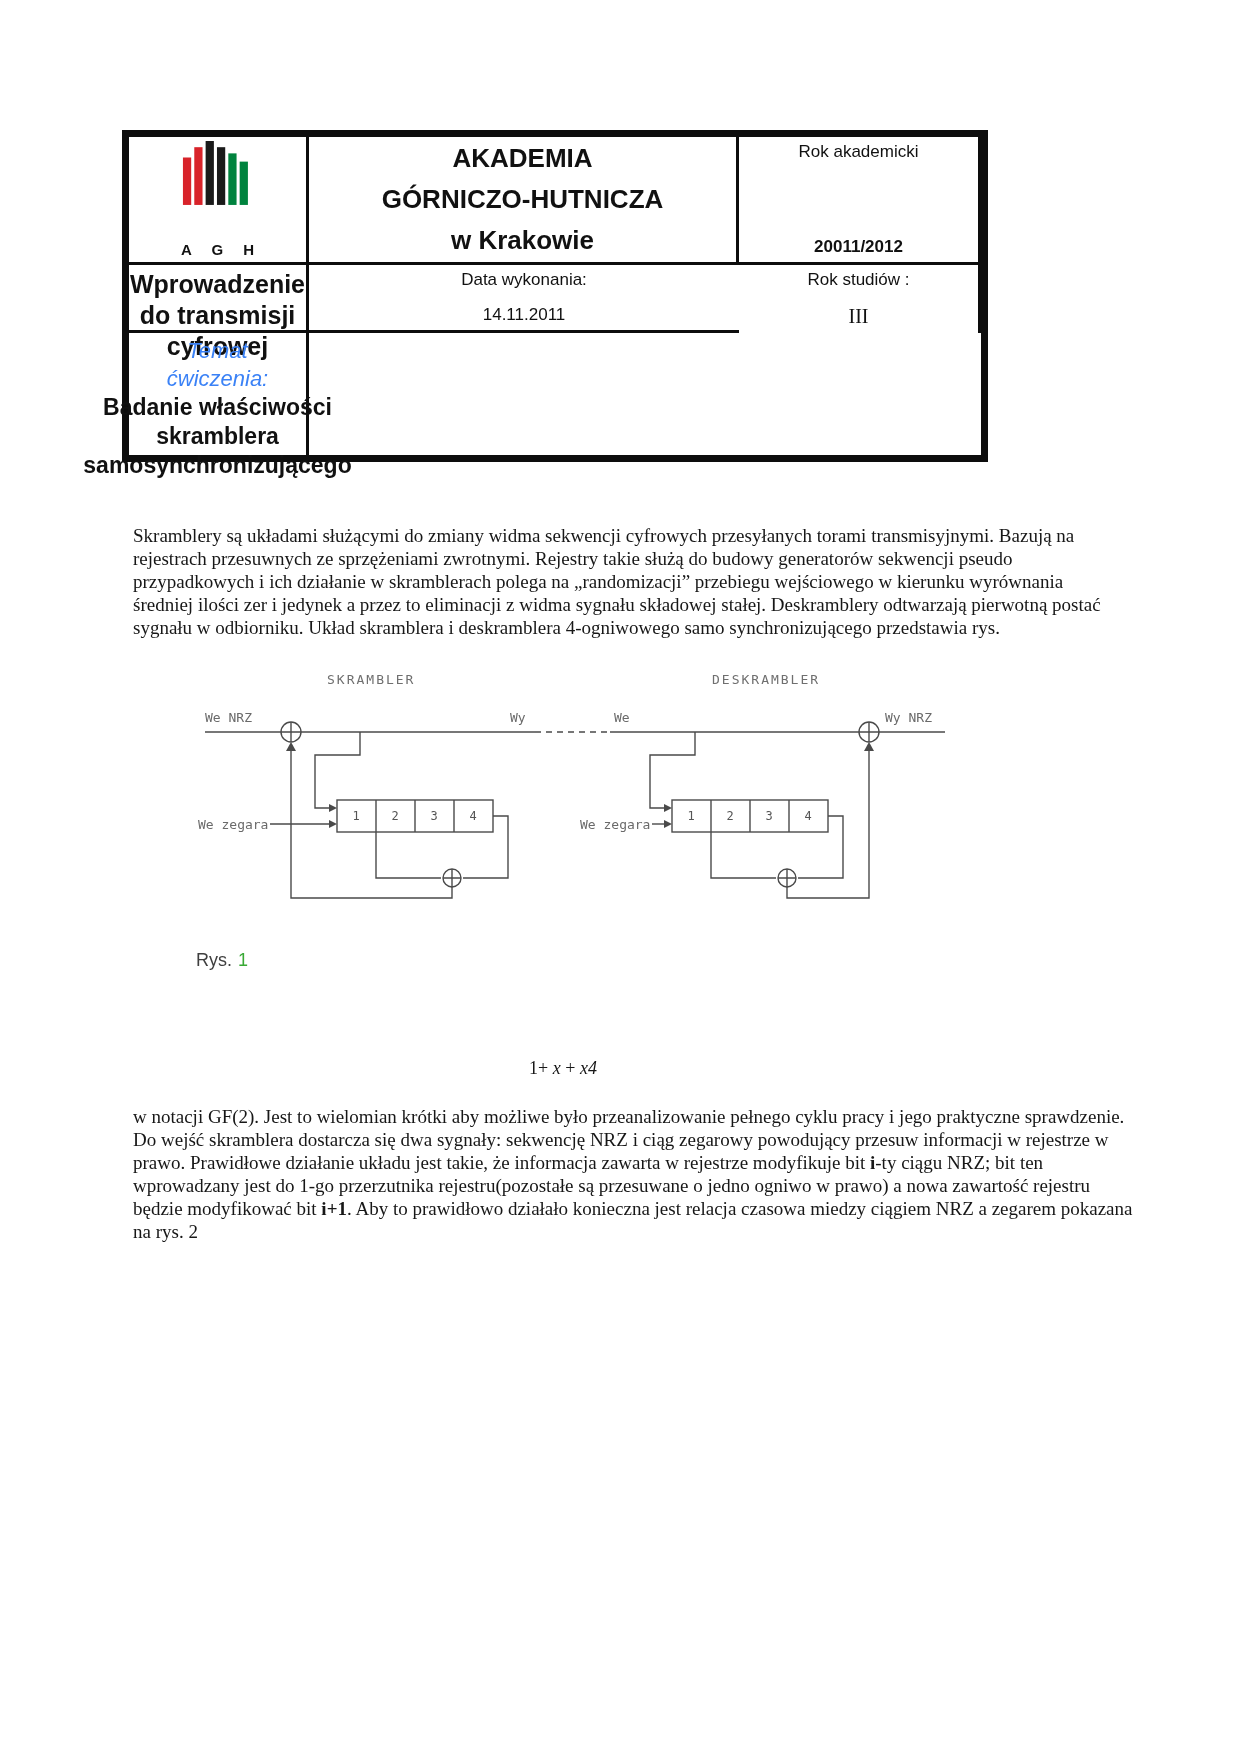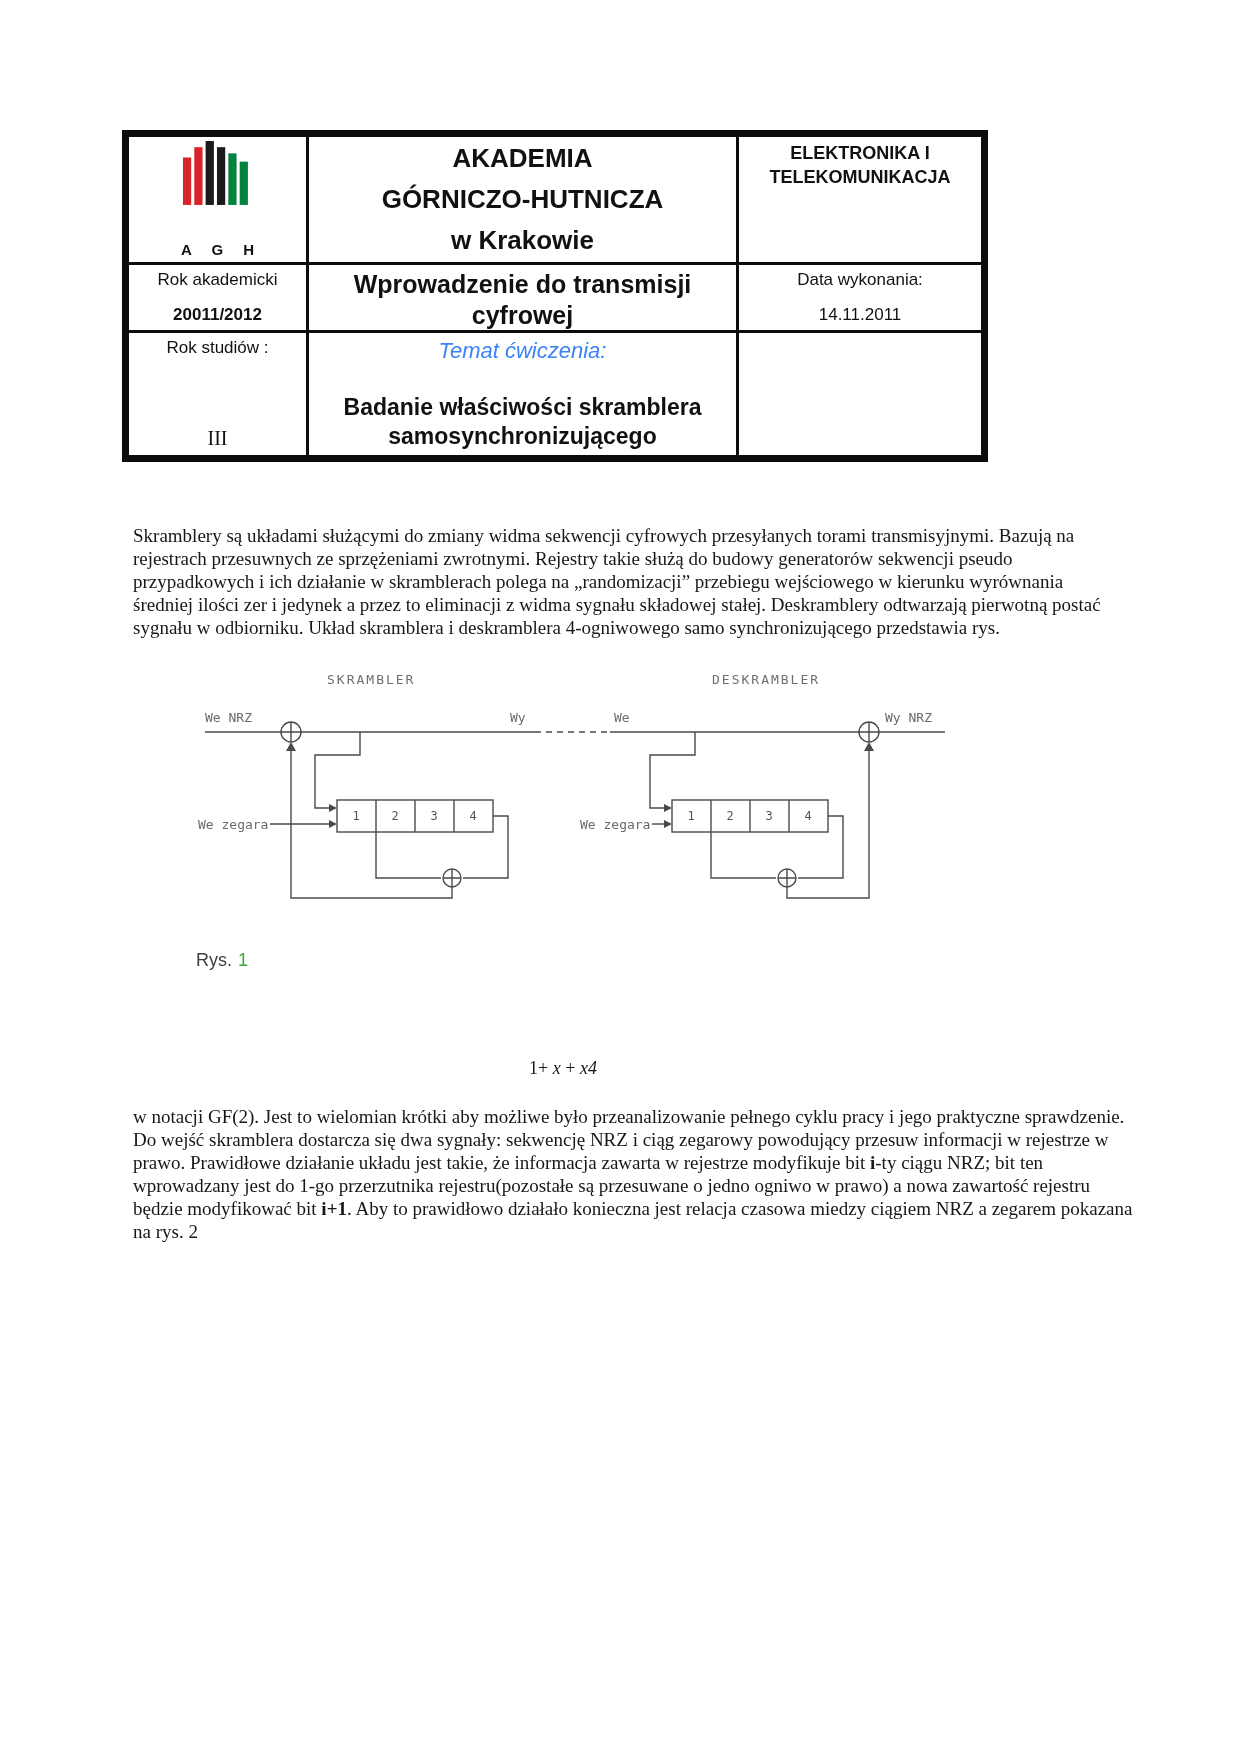--- a/index.html
+++ b/index.html
@@ -70,23 +70,20 @@
       </svg>
       <div class="logo-caption">A G H</div>
     </div>
 
     <div class="cell">
       <div class="academy-line">AKADEMIA</div>
       <div class="academy-line">GÓRNICZO-HUTNICZA</div>
       <div class="academy-line">w Krakowie</div>
     </div>
 
-    <div class="cell col3">
-      <div class="dept">ELEKTRONIKA I TELEKOMUNIKACJA</div>
-    </div>
 
     <div class="cell">
       <div class="small-label">Rok akademicki</div>
       <div class="small-value-bold">20011/2012</div>
     </div>
 
     <div class="cell">
       <div class="course-title">Wprowadzenie do transmisji cyfrowej</div>
     </div>
 

